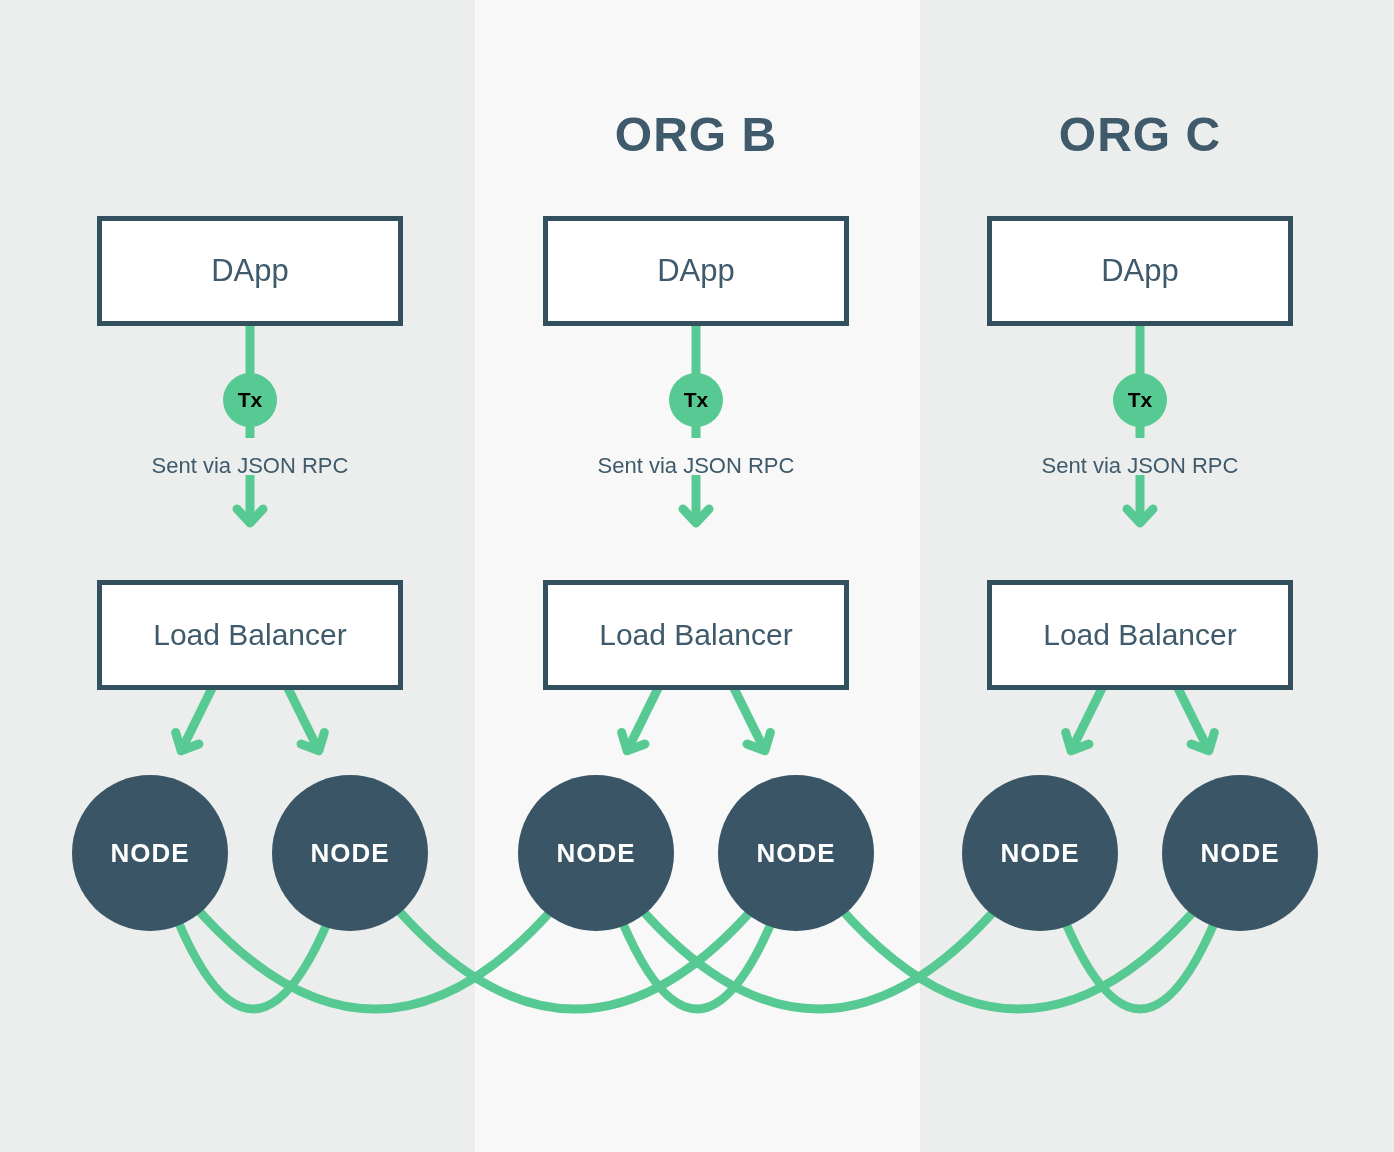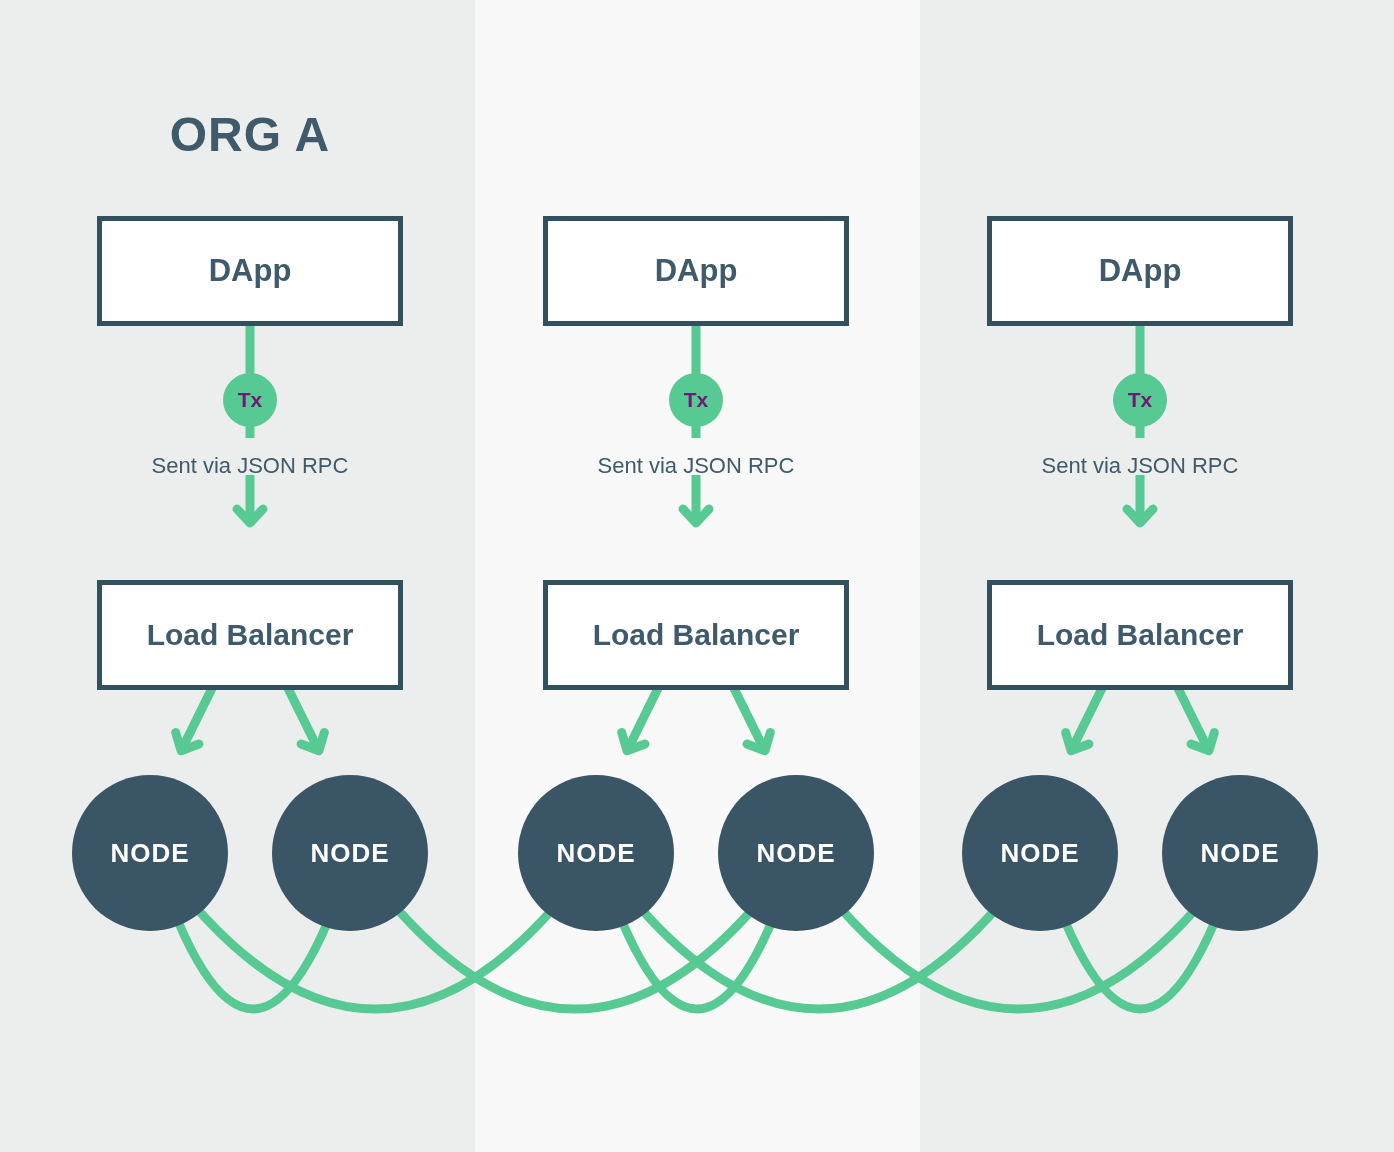--- a/index.html
+++ b/index.html
@@ -65,35 +65,35 @@
     left:var(--cx);
     transform:translateX(-50%);
     width:296px;
     height:100px;
     background:var(--box_bg);
     border:5px solid var(--slate_border);
     display:flex;
     align-items:center;
     justify-content:center;
     color:var(--slate_text);
-    font-weight:bold;
+    font-weight:normal;
     white-space:nowrap;
     text-align:center;
   }
   .box.dapp{top:216px;font-size:31px;}
   .box.lb{top:552px;font-size:30px;margin-top:28px;}
 
   .tx-badge{
     top:373px;
     left:var(--cx);
     transform:translateX(-50%);
     width:54px;height:54px;
     border-radius:50%;
     background:var(--green);
-    color:#701a75;
+    color:#000000;
     font-size:21px;
     font-weight:bold;
     display:flex;align-items:center;justify-content:center;
   }
   .caption{
     top:452px;
     left:var(--cx);
     transform:translateX(-50%);
     font-size:22px;
     line-height:28px;
@@ -153,55 +153,56 @@
         <path d="M 670 664 L 628 749" class="arrowline" marker-end="url(#arrow-head)"></path>
         <path d="M 722 664 L 764 749" class="arrowline" marker-end="url(#arrow-head)"></path>
         <path d="M 1140 326 L 1140 438" class="connline"></path>
         <path d="M 1140 475 L 1140 521" class="arrowline" marker-end="url(#arrow-head)"></path>
         <path d="M 1114 664 L 1072 749" class="arrowline" marker-end="url(#arrow-head)"></path>
         <path d="M 1166 664 L 1208 749" class="arrowline" marker-end="url(#arrow-head)"></path>
       </g>
   </svg>
 
   <div class="org org-a">
-    <div class="org-title">ORG A</div>
     <div class="box dapp">
       <span>DApp</span>
     </div>
     <div class="tx-badge">Tx</div>
     <div class="caption">Sent via JSON RPC</div>
     <div class="box lb">
       <span>Load Balancer</span>
     </div>
     <div class="node node-left">
       <span>NODE</span>
     </div>
     <div class="node node-right">
       <span>NODE</span>
     </div>
   </div>
 
   <div class="org org-b">
+    <div class="org-title">ORG B</div>
     <div class="box dapp">
       <span>DApp</span>
     </div>
     <div class="tx-badge">Tx</div>
     <div class="caption">Sent via JSON RPC</div>
     <div class="box lb">
       <span>Load Balancer</span>
     </div>
     <div class="node node-left">
       <span>NODE</span>
     </div>
     <div class="node node-right">
       <span>NODE</span>
     </div>
   </div>
 
   <div class="org org-c">
+    <div class="org-title">ORG C</div>
     <div class="box dapp">
       <span>DApp</span>
     </div>
     <div class="tx-badge">Tx</div>
     <div class="caption">Sent via JSON RPC</div>
     <div class="box lb">
       <span>Load Balancer</span>
     </div>
     <div class="node node-left">
       <span>NODE</span>

